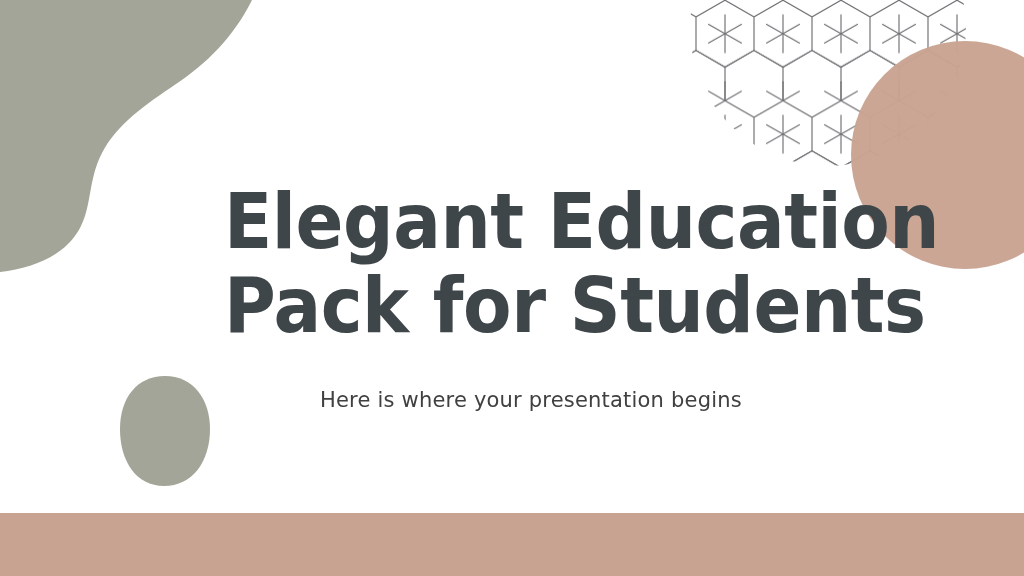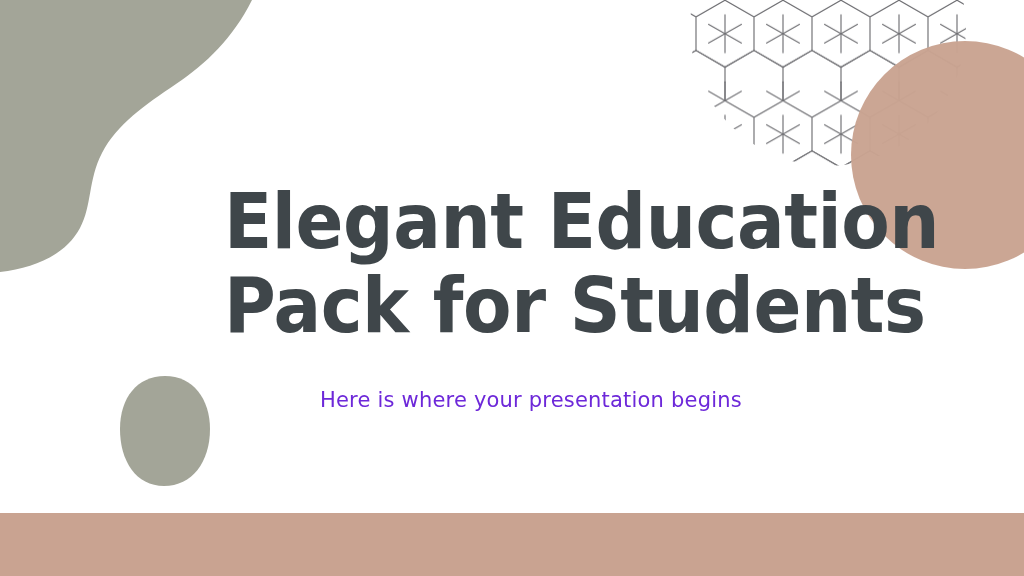--- a/index.html
+++ b/index.html
@@ -51,21 +51,21 @@
     letter-spacing: -0.5px;
     transform: scaleX(0.93);
     transform-origin: left center;
     white-space: nowrap;
   }
 
   #subtitle {
     position: absolute;
     left: 320px;
     top: 386px;
-    color: #6d28d9;
+    color: #404040;
     font-family: "DejaVu Sans", sans-serif;
     font-weight: 400;
     font-size: 21px;
     line-height: 28px;
     letter-spacing: 0.2px;
     white-space: nowrap;
   }
 </style>
 </head>
 <body>

